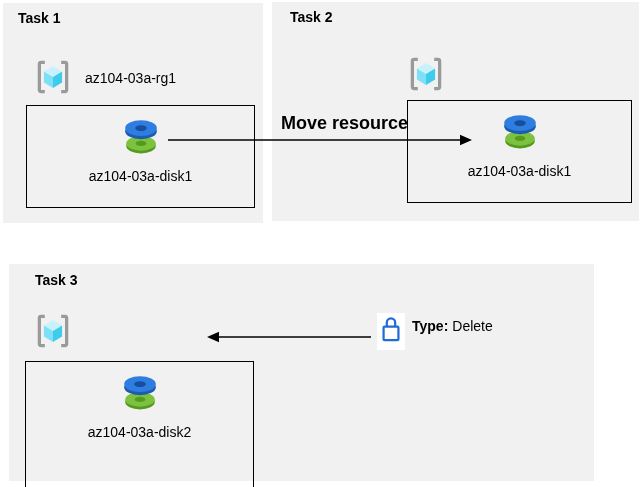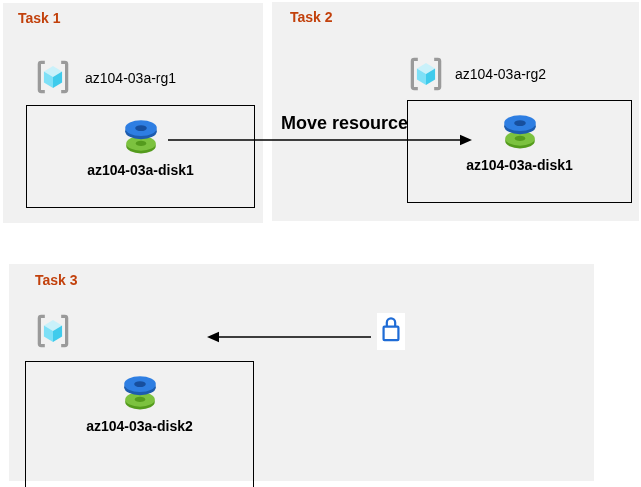--- a/index.html
+++ b/index.html
@@ -5,21 +5,21 @@
   html,body{margin:0;padding:0;background:#fff;}
   #canvas{
     position:relative;width:641px;height:487px;background:#ffffff;overflow:hidden;
     font-family:"Liberation Sans","DejaVu Sans",sans-serif;color:#000;
   }
   .panel{position:absolute;background:#f1f1f1;}
   #panel-task1{left:3px;top:3px;width:260px;height:220px;}
   #panel-task2{left:272px;top:2px;width:367px;height:219px;}
   #panel-task3{left:9px;top:264px;width:585px;height:217px;}
   .task-title{
-    position:absolute;font-size:14px;font-weight:bold;color:#c2410c;white-space:nowrap;
+    position:absolute;font-size:14px;font-weight:bold;color:#000000;white-space:nowrap;
   }
   #title-task1{left:18px;top:10px;}
   #title-task2{left:290px;top:9px;}
   #title-task3{left:35px;top:272px;}
   .rg-icon{position:absolute;width:40px;height:40px;}
   #rg1-icon{left:33px;top:57px;}
   #rg2-icon{left:406px;top:54px;}
   #rg3-icon{left:33px;top:311px;}
   .rg-label{position:absolute;font-size:14px;font-weight:normal;white-space:nowrap;}
   #rg1-label{left:85px;top:70px;}
@@ -27,21 +27,21 @@
   #rg3-label{left:84px;top:328px;}
   .resource-box{
     position:absolute;border:1.5px solid #000;background:transparent;
     display:flex;flex-direction:column;align-items:center;box-sizing:border-box;
     padding-top:12px;
   }
   #box-task1{left:26px;top:105px;width:229px;height:103px;}
   #box-task2{left:407px;top:100px;width:225px;height:103px;}
   #box-task3{left:25px;top:361px;width:229px;height:129px;}
   .disk-icon{width:38px;height:36px;}
-  .resource-label{font-size:14px;font-weight:bold;margin-top:8px;white-space:nowrap;}
+  .resource-label{font-size:14px;font-weight:normal;margin-top:14px;white-space:nowrap;}
   #move-label{
     position:absolute;left:281px;top:113px;font-size:18px;font-weight:bold;white-space:nowrap;
   }
   #arrow-overlay{position:absolute;left:0;top:0;width:641px;height:487px;pointer-events:none;}
   #lock-chip{
     position:absolute;left:377px;top:313px;width:28px;height:37px;background:#fff;
     display:flex;align-items:center;justify-content:center;
   }
   #lock-text{position:absolute;left:412px;top:317px;font-size:14px;line-height:19px;}
   .lock-name{font-weight:bold;white-space:nowrap;}
@@ -83,21 +83,20 @@
     <svg viewBox="0 0 44 40" width="40" height="40">
       <path d="M13 4 H9 Q7 4 7 6 V34 Q7 36 9 36 H13" fill="none" stroke="#9a9a9a" stroke-width="3.6" stroke-linejoin="round"></path>
       <path d="M31 4 H35 Q37 4 37 6 V34 Q37 36 35 36 H31" fill="none" stroke="#9a9a9a" stroke-width="3.6" stroke-linejoin="round"></path>
       <polygon points="22,8 32,14 22,20 12,14" fill="#c9f1fa"></polygon>
       <polygon points="12,14 22,20 22,32 12,26" fill="#7de0f7"></polygon>
       <polygon points="32,14 22,20 22,32 32,26" fill="#3fcbec"></polygon>
     </svg>
   </span>
 
   <div class="rg-label" id="rg1-label">az104-03a-rg1</div>
-  <div class="rg-label" id="rg2-label">az104-03a-rg2</div>
 
   <div class="resource-box" id="box-task1">
     <span class="disk-icon">
       <svg viewBox="0 0 36 34" width="38" height="36">
         <ellipse cx="18" cy="26.5" rx="14" ry="7" fill="#549b1d"></ellipse>
         <ellipse cx="18" cy="24" rx="14" ry="7" fill="#7cc23f"></ellipse>
         <ellipse cx="18" cy="24" rx="5" ry="2.5" fill="#549b1d"></ellipse>
         <ellipse cx="18" cy="12.5" rx="15" ry="7.5" fill="#1d5cae"></ellipse>
         <ellipse cx="18" cy="9.5" rx="15" ry="7.5" fill="#2e7ee2"></ellipse>
         <ellipse cx="18" cy="9.5" rx="5.5" ry="2.8" fill="#174f9e"></ellipse>
@@ -149,15 +148,18 @@
 
   <div id="lock-chip">
     <span>
       <svg viewBox="0 0 28 37" width="26" height="35">
         <path d="M9.5 16 V11 a4.5 4.5 0 0 1 9 0 V16" fill="none" stroke="#1f6cd6" stroke-width="2.4"></path>
         <rect x="6" y="15.5" width="16" height="14.5" rx="1" fill="#ffffff" stroke="#1f6cd6" stroke-width="2.4"></rect>
       </svg>
     </span>
   </div>
   <div id="lock-text">
+    <div>
+      <span class="lock-type-label">Type:</span><span class="lock-type-value">Delete</span>
+    </div>
   </div>
 
 </div>
 
 </body></html>

